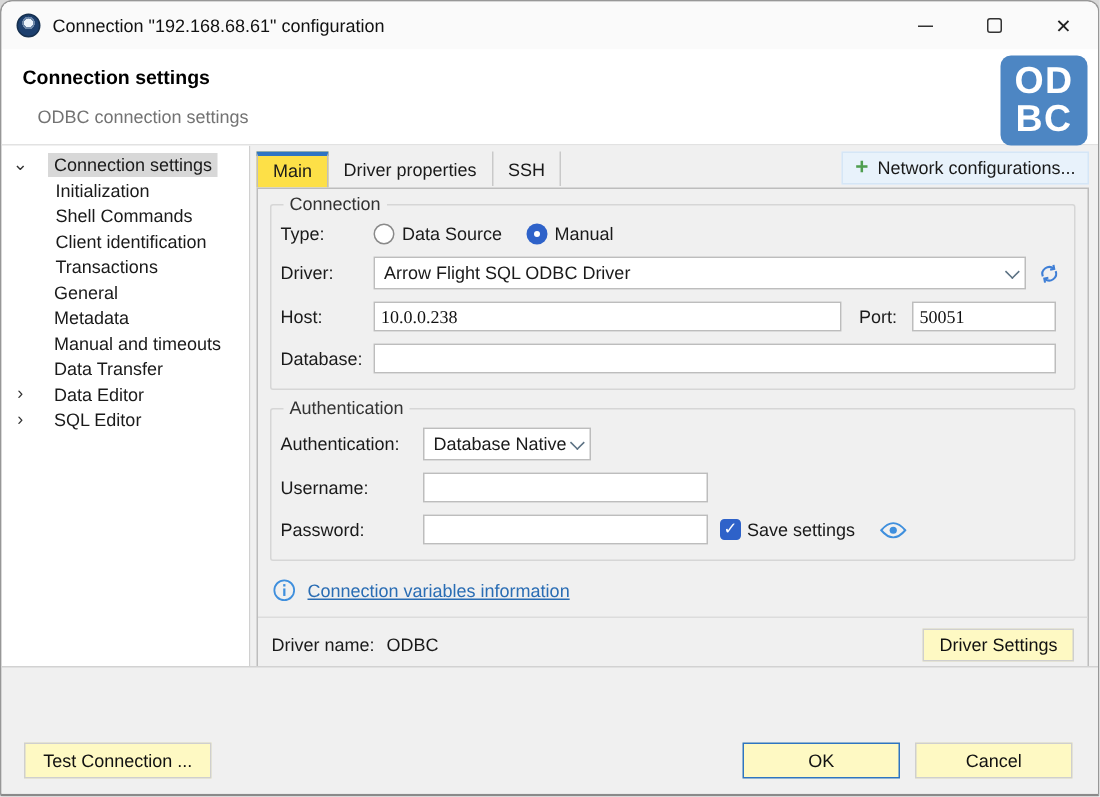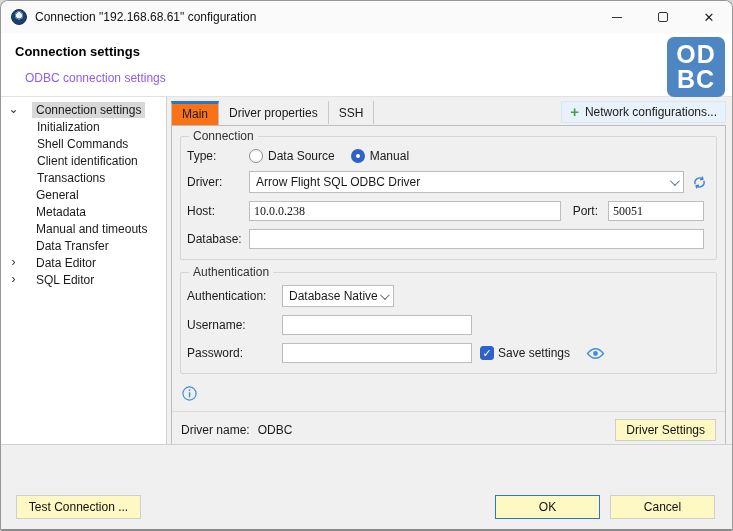--- a/index.html
+++ b/index.html
@@ -16,37 +16,37 @@
     background:radial-gradient(circle at 50% 38%, #eaf2fb 0 26%, #6b86a8 27% 38%, #1c3f6e 39% 100%);
     border:1px solid #16304f; }
   .titlebar .title { margin-left:8px; color:#111; }
   .win-controls { margin-left:auto; display:flex; height:100%; }
   .win-btn { width:46px; display:flex; align-items:center; justify-content:center; color:#222; font-size:13px; }
   .min-glyph { width:10px; height:1px; background:#333; display:inline-block; }
   .max-glyph { width:10px; height:10px; border:1px solid #333; border-radius:2px; display:inline-block; }
   
   .header { height:64px; background:#fff; position:relative; padding:11px 0 0 14px; border-bottom:1px solid #e2e2e2; }
   .header-title { font-weight:bold; font-size:13px; color:#000; }
-  .header-subtitle { margin:12px 0 0 10px; color:#8b5cf6; }
+  .header-subtitle { margin:12px 0 0 10px; color:#737373; }
   .odbc-logo { position:absolute; top:4px; right:7px; width:58px; height:60px; background:#4d86c3;
     border-radius:7px; color:#fff; font-weight:bold; font-size:25px; line-height:25px; letter-spacing:1px;
     display:flex; flex-direction:column; align-items:center; justify-content:center; }
   
   .body { display:flex; height:347px; }
   .sidebar { width:166px; background:#fff; border-right:1px solid #d0d0d0; padding-top:4px; }
   .tree-row { height:17px; display:flex; align-items:center; cursor:default; }
   .chev { width:13px; margin-left:6px; text-align:center; font-size:12px; color:#333; line-height:13px; }
   .lbl0 { margin-left:16px; }
   .lbl1 { margin-left:36px; }
   .tree-row .sel { background:#d8d8d8; padding:1px 4px; margin-left:12px; }
   
   .content { flex:1; background:#f0f0f0; padding:4px 6px 2px 4px; display:flex; flex-direction:column; }
   .tabbar { display:flex; align-items:flex-end; height:27px; }
   .tab { padding:5px 10px 4px 10px; color:#1a1a1a; }
-  .tab.active { background:#f97316; border:1px solid #bfbfbf; border-bottom:none;
+  .tab.active { background:#fde047; border:1px solid #bfbfbf; border-bottom:none;
     border-top:3px solid #2e75c3; padding-top:3px; }
   .tab.plain { border-right:1px solid #c9c9c9; margin-bottom:1px; }
   .network-btn { margin-left:auto; margin-bottom:2px; display:flex; align-items:center; gap:6px;
     background:#e8f2fb; border:1px solid #d5e6f6; padding:3px 8px; cursor:default; }
   .plus-ic { color:#4f9e4f; font-weight:bold; font-size:15px; line-height:12px; }
   .panel { flex:1; border:1px solid #bdbdbd; background:#f0f0f0; padding:10px 8px 0 8px;
     display:flex; flex-direction:column; }
   .groupbox { position:relative; border:1px solid #d6d6d6; border-radius:2px;
     padding:12px 8px 2px 6px; margin-bottom:12px; }
   .legend { position:absolute; top:-8px; left:8px; background:#f0f0f0; padding:0 4px; color:#333; }
@@ -237,20 +237,21 @@
         </div>
 
         <div class="spacer"></div>
 
         <div class="info-row">
           <svg width="15" height="15" viewBox="0 0 15 15">
             <circle cx="7.5" cy="7.5" r="6.6" fill="none" stroke="#3f8fdd" stroke-width="1.2"></circle>
             <rect x="6.8" y="6.3" width="1.5" height="5" fill="#3f8fdd"></rect>
             <rect x="6.8" y="3.4" width="1.5" height="1.6" fill="#3f8fdd"></rect>
           </svg>
+          <span class="link">Connection variables information</span>
         </div>
 
         <div class="driverbar">
           <span>Driver name:</span>
           <span class="val">ODBC</span>
           <button class="btn" style="margin-left:auto;">Driver Settings</button>
         </div>
 
       </div>
     </div>

